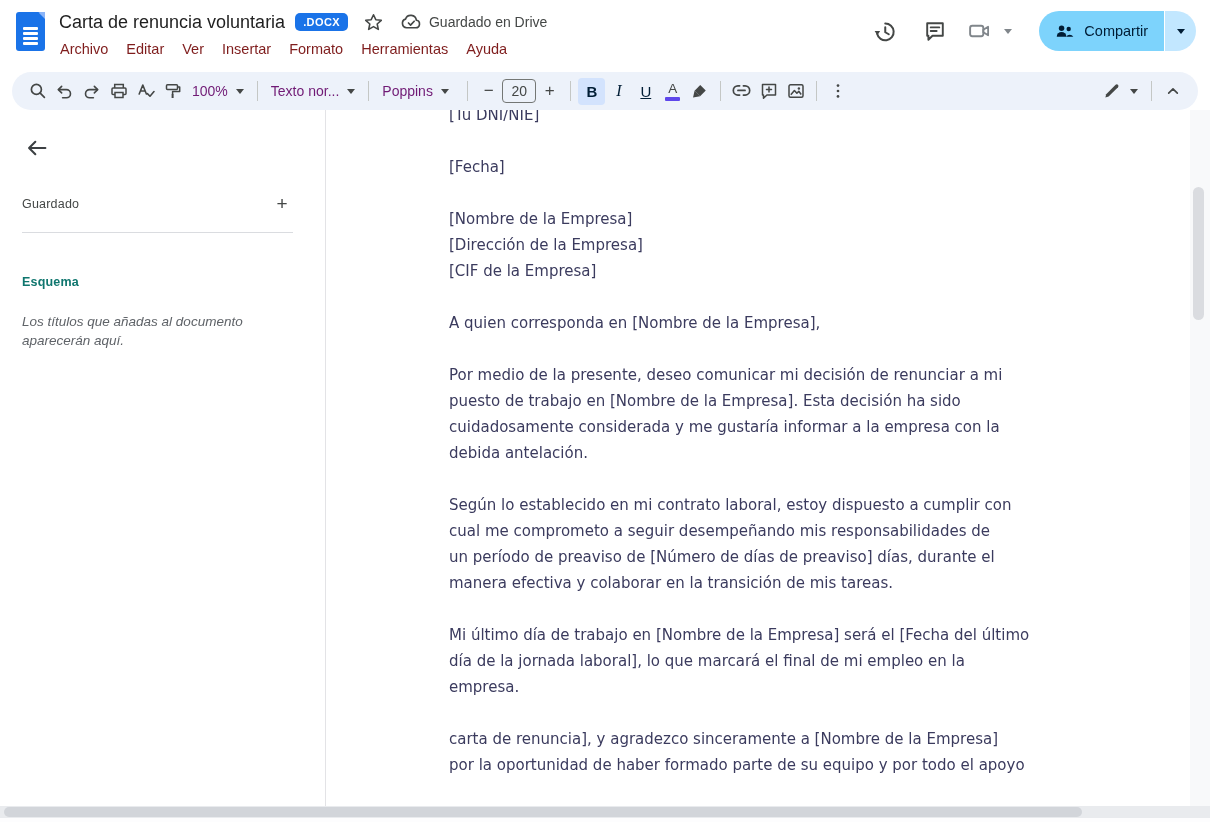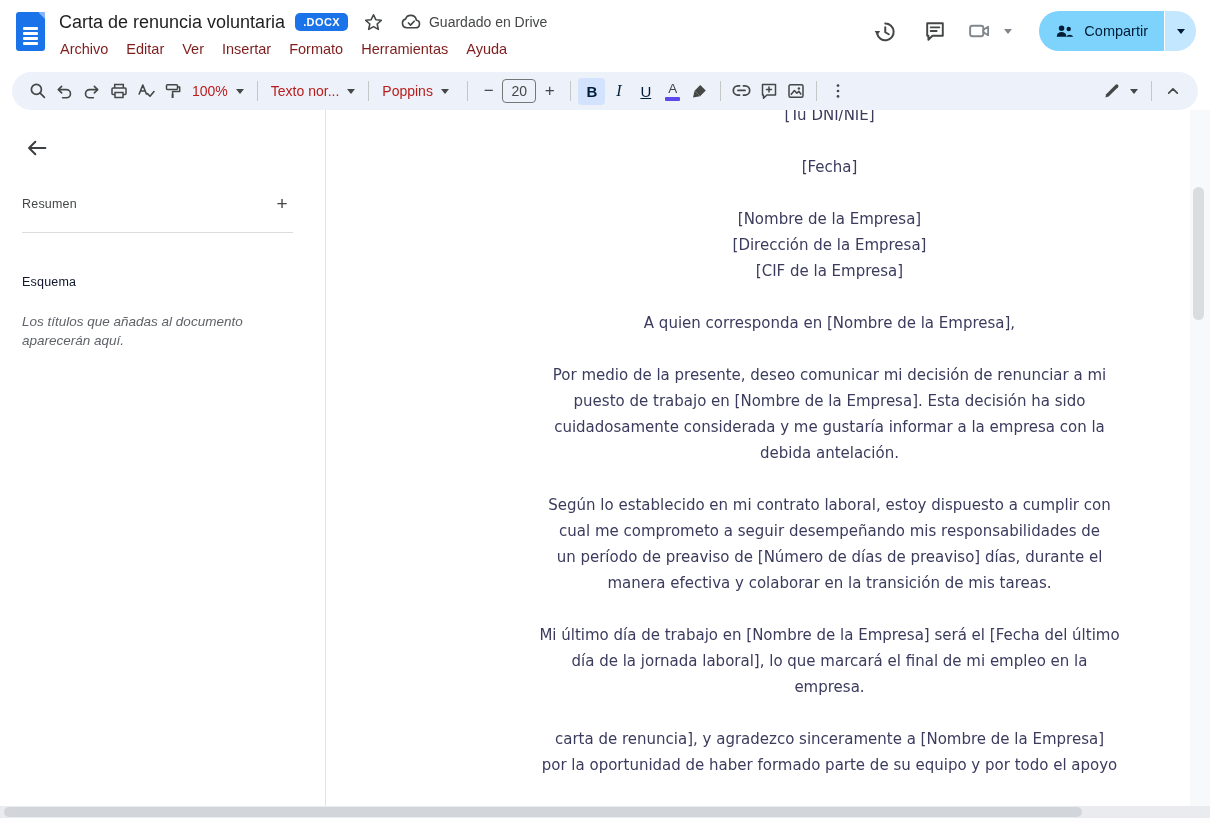--- a/index.html
+++ b/index.html
@@ -37,21 +37,21 @@
   .share-caret { width:32px; background:#c2e7ff; border:none; cursor:pointer; border-radius:0 20px 20px 0;
     border-left:1px solid #fff; display:flex; align-items:center; justify-content:center; }
   .share-caret .caret { border-top-color:#001d35; }
 
   
   .toolbar { margin:8px 12px 0; height:38px; background:#edf2fa; border-radius:20px;
     display:flex; align-items:center; padding:0 12px; }
   .tbtn { min-width:27px; height:27px; display:flex; align-items:center; justify-content:center;
     border:none; background:none; cursor:pointer; border-radius:4px; color:#444746; font-family:inherit; }
   .tsep { width:1px; height:20px; background:#c4c7c5; margin:0 7px; flex:none; }
-  .tlabel { font-size:14px; color:#b91c1c; }
+  .tlabel { font-size:14px; color:#701a75; }
   .drop { display:flex; align-items:center; gap:8px; padding:0 6px; height:27px; border:none;
     background:none; cursor:pointer; border-radius:4px; font-family:inherit; }
   .sizebox { width:34px; height:24px; border:1px solid #747775; border-radius:4px; background:none;
     font-size:14px; color:#444746; text-align:center; font-family:Liberation Sans, sans-serif; }
   .pm { font-size:17px; color:#444746; width:24px; }
   .fbtn { font-size:15px; color:#001d35; width:27px; }
   .bold-active { background:#d3e3fd; font-weight:bold; }
   .italic-l { font-style:italic; font-family:"Liberation Serif", serif; font-size:16px; }
   .u-l { text-decoration:underline; }
   .color-a { display:flex; flex-direction:column; align-items:center; line-height:1; }
@@ -60,28 +60,28 @@
   .grow { flex:1; }
 
   
   .workspace { display:flex; height:696px; background:#fff; }
   .sidebar { width:326px; flex:none; border-right:1px solid #e3e3e6; padding:23px 20px 0 22px; }
   .back-btn { width:30px; height:30px; }
   .summary-row { margin-top:27px; display:flex; align-items:center; justify-content:space-between; padding-right:10px; }
   .summary-label { font-size:12.5px; color:#444746; letter-spacing:.2px; }
   .plus-btn { font-size:19px; color:#444746; width:26px; height:26px; }
   .side-divider { border:none; border-top:1px solid #dadce0; margin:15px 12px 0 0; }
-  .outline-label { margin-top:42px; font-size:12.5px; font-weight:normal; color:#0f172a; letter-spacing:.2px; }
+  .outline-label { margin-top:42px; font-size:12.5px; font-weight:bold; color:#0f766e; letter-spacing:.2px; }
   .outline-hint { margin-top:23px; width:252px; font-size:13.5px; font-style:italic; color:#5f6368; line-height:19px; }
 
   .doc-area { flex:1; position:relative; overflow:hidden; background:#fff; }
   .doc-gutter { position:absolute; right:0; top:0; width:20px; height:100%; background:#f8f9fa; }
   .doc-text { margin:-8px 0 0 123px; font-family:"DejaVu Sans", sans-serif; font-size:15px;
     line-height:26px; color:#3b3b5e; white-space:nowrap; }
-  .doc-line { height:26px;text-align:center; }
+  .doc-line { height:26px; }
   .vthumb { position:absolute; right:6px; top:77px; width:11px; height:133px; background:#dadce0;
     border-radius:6px; cursor:pointer; }
 
   
   .hscroll { height:12px; background:#e9ebee; position:relative; }
   .hthumb { position:absolute; left:4px; top:1px; width:1078px; height:10px; background:#d2d5da;
     border-radius:5px; cursor:pointer; }
   .bottom-pad { height:4px; background:#fdfdfe; }
 
   svg { display:block; }
@@ -322,21 +322,21 @@
 <div class="workspace">
   <aside class="sidebar">
     <button class="iconbtn back-btn">
       <span>
         <svg width="24" height="24" viewBox="0 0 20 20">
             <path d="M17 10 H3.6 M8.6 4.8 L3.4 10 L8.6 15.2" fill="none" stroke="#3c4043" stroke-width="1.7" stroke-linecap="round" stroke-linejoin="round"></path>
           </svg>
       </span>
     </button>
     <div class="summary-row">
-      <span class="summary-label">Resumen</span>
+      <span class="summary-label">Guardado</span>
       <button class="iconbtn plus-btn">+</button>
     </div>
     <hr class="side-divider">
     <div class="outline-label">Esquema</div>
     <div class="outline-hint">Los títulos que añadas al documento aparecerán aquí.</div>
   </aside>
 
   <main class="doc-area">
     <div class="doc-gutter"></div>
     <div class="doc-text">

